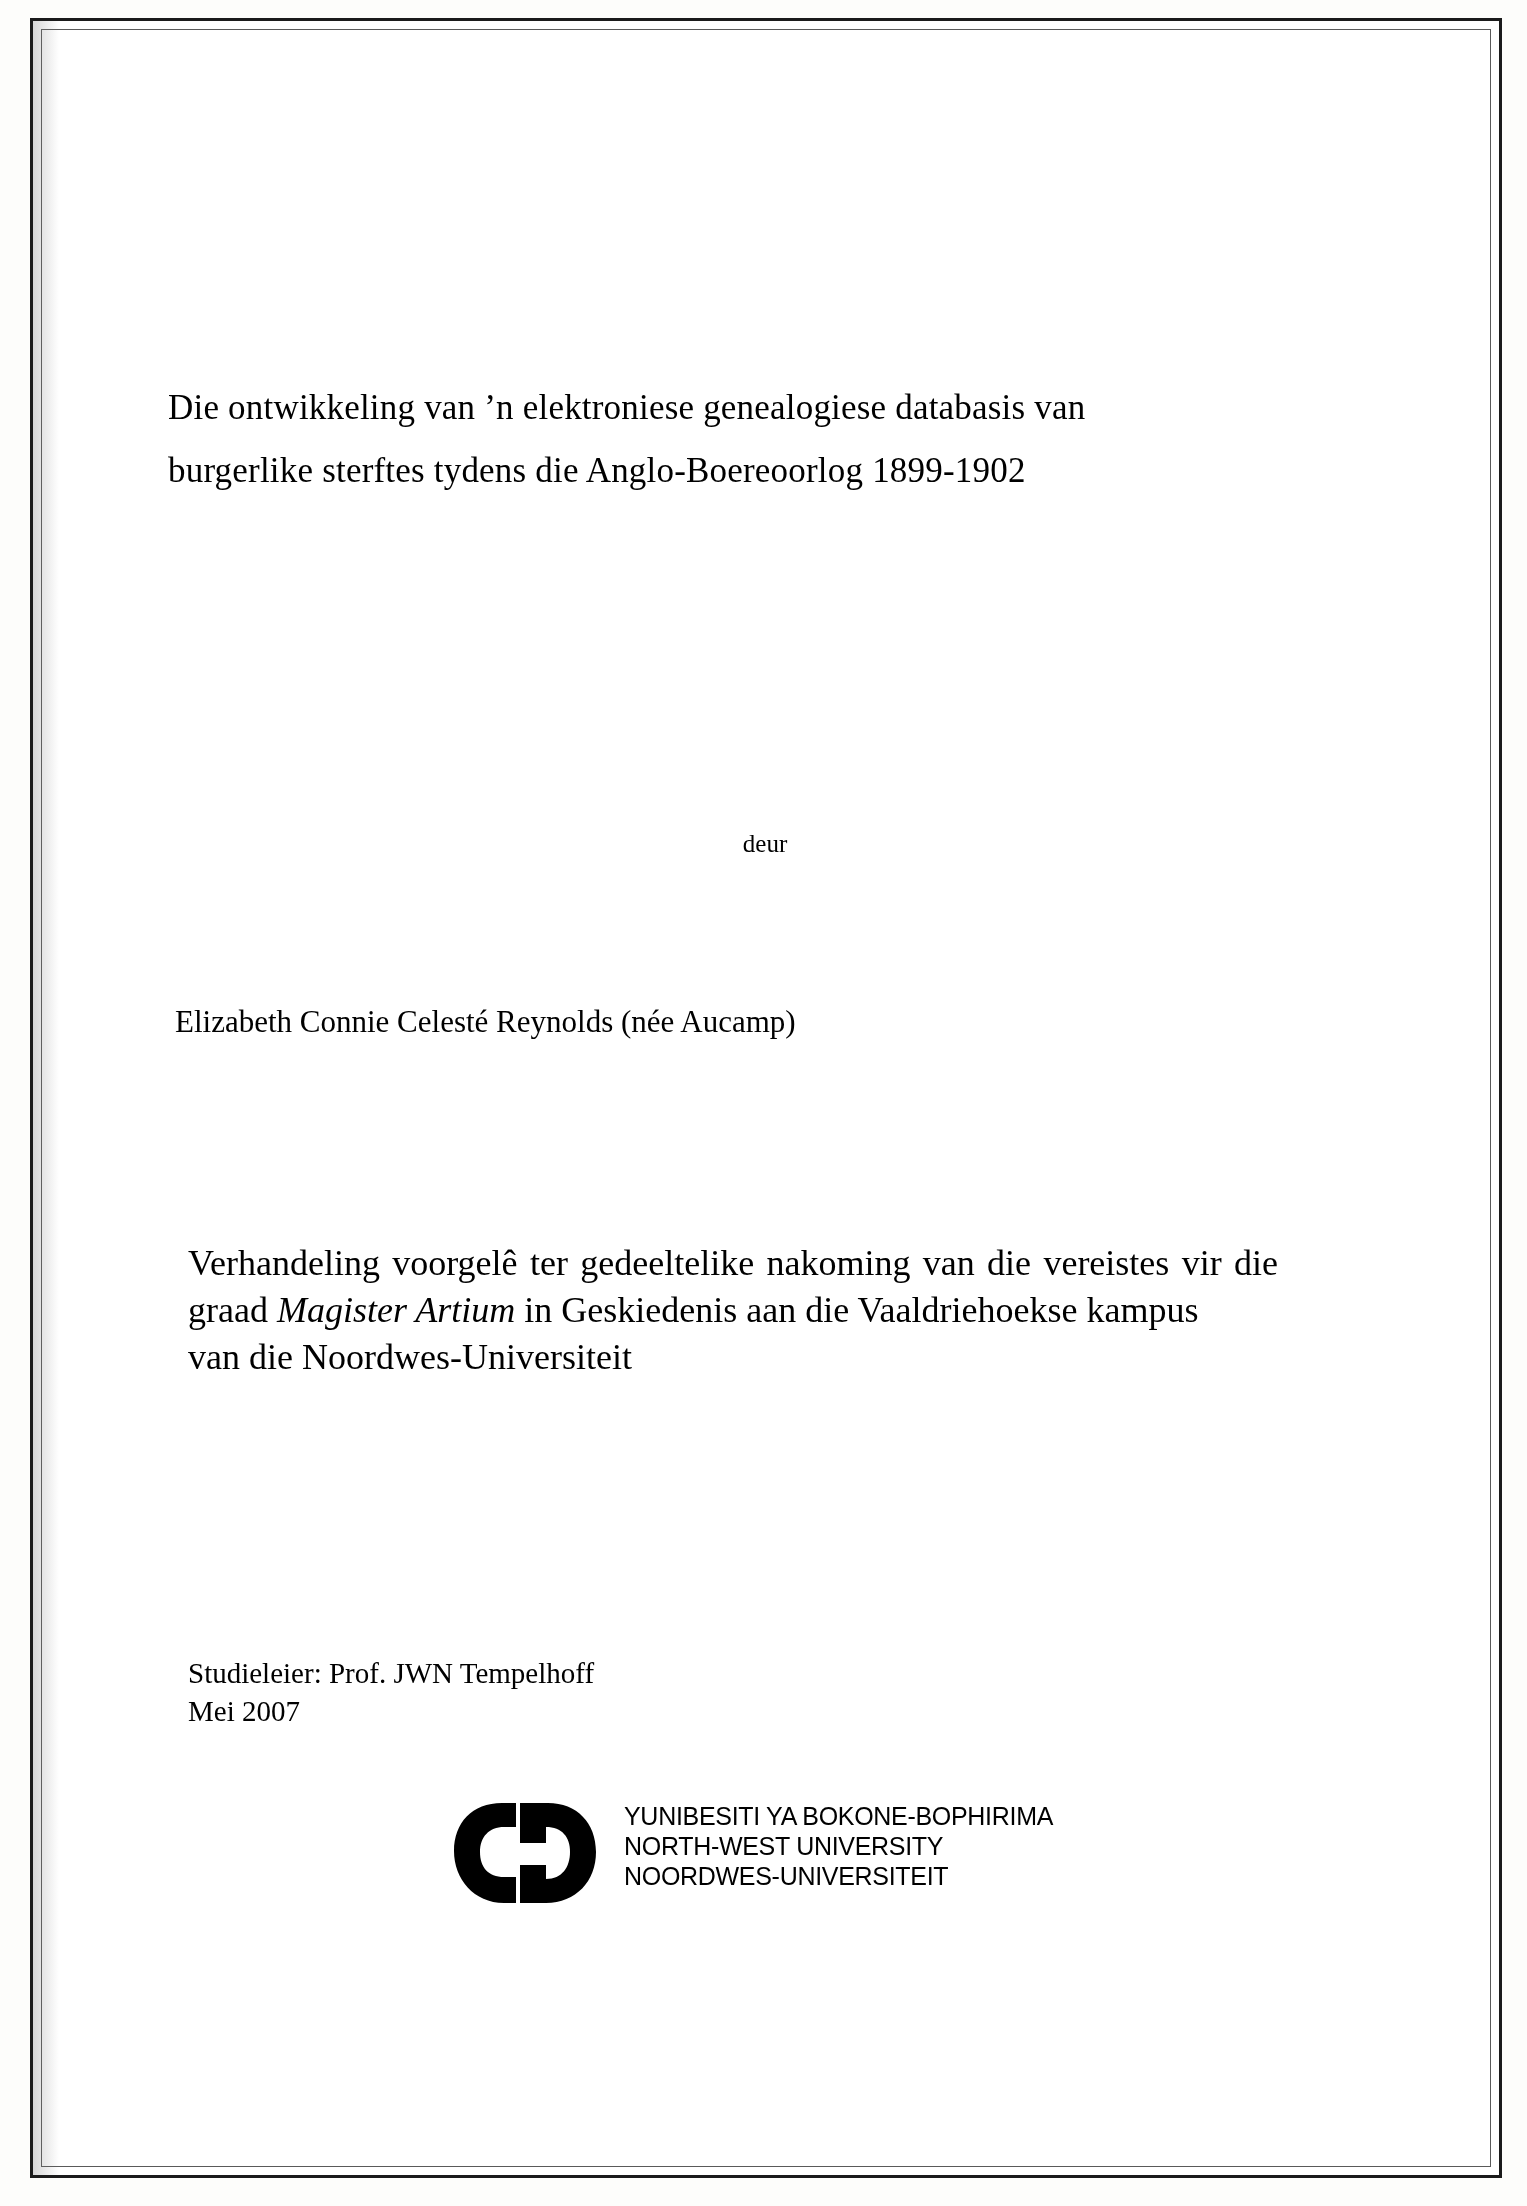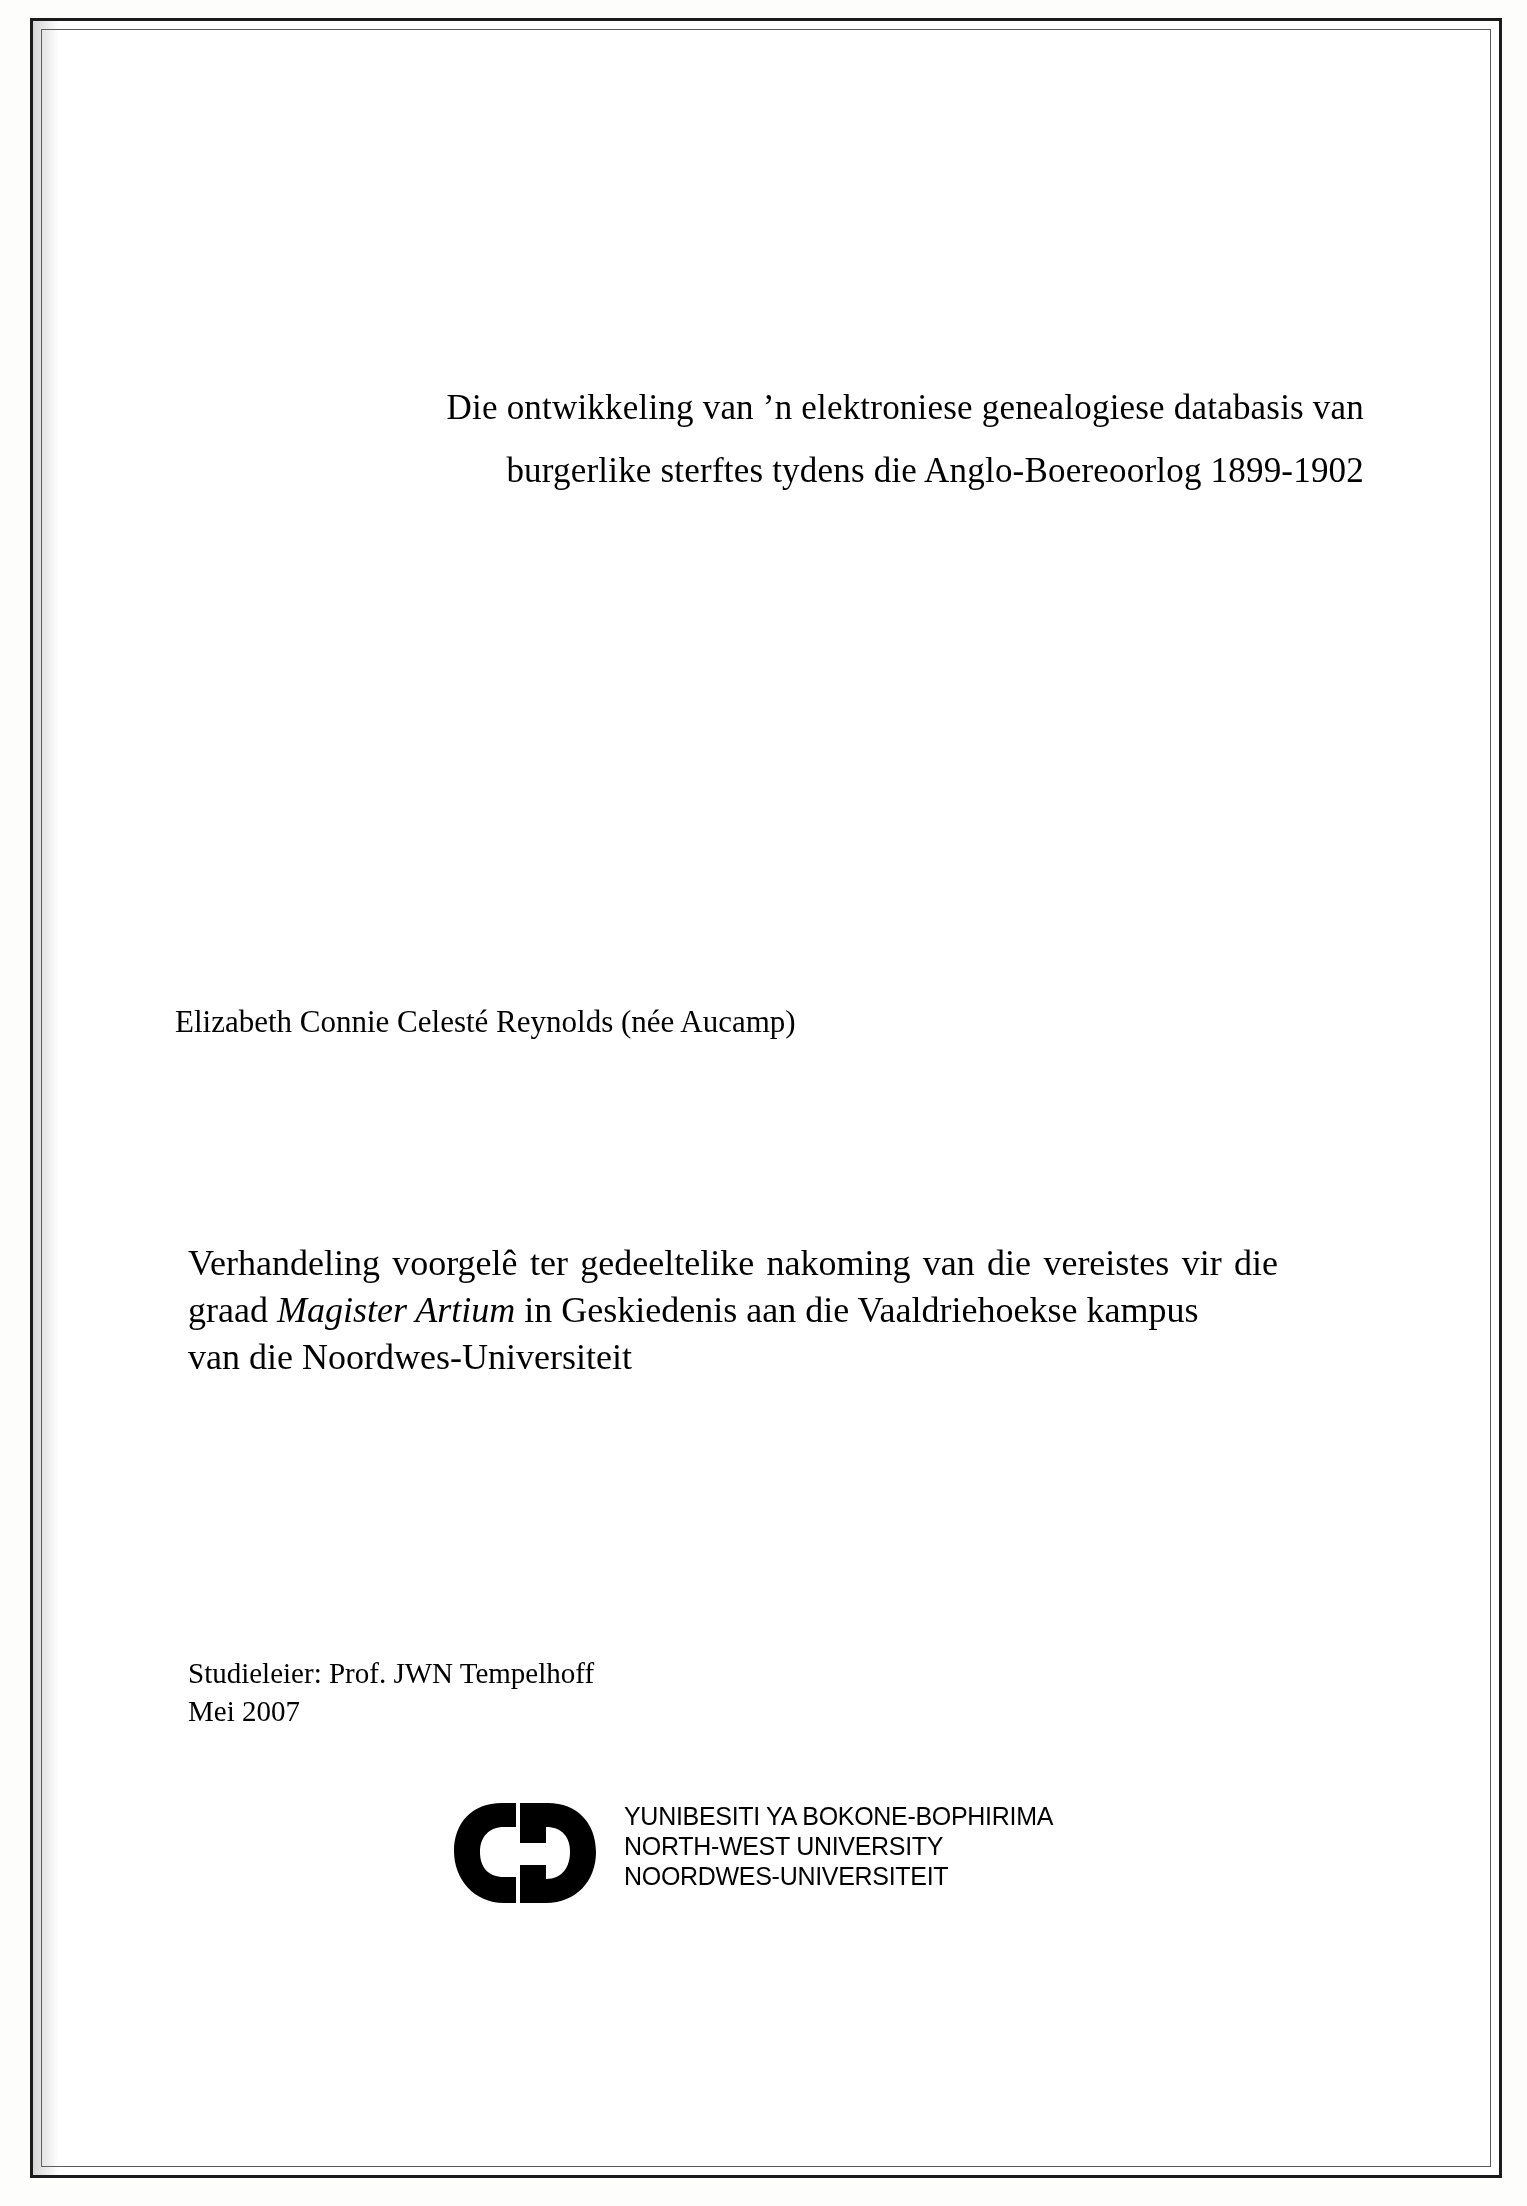--- a/index.html
+++ b/index.html
@@ -62,24 +62,24 @@
   .content {
     position: absolute;
     left: 120px;
     top: 60px;
     width: 1290px;
     height: 2060px;
   }
 
   .title-block {
     position: absolute;
-    left: 64px;
+    left: 48px;
     top: 330px;
     width: 1180px;
-    text-align: right;
+    text-align: left;
   }
   .title-line {
     font-size: 35px;
     line-height: 1.0;
     letter-spacing: 0.2px;
   }
   .title-line.l1 { margin-bottom: 28px; }
 
   .deur {
     position: absolute;
@@ -159,20 +159,21 @@
   </div>
   <div class="gutter-shade"></div>
 
   <div class="content">
 
     <div class="title-block">
       <div class="title-line l1">Die ontwikkeling van ’n elektroniese genealogiese databasis van</div>
       <div class="title-line l2">burgerlike sterftes tydens die Anglo-Boereoorlog 1899-1902</div>
     </div>
 
+    <div class="deur">deur</div>
 
     <div class="author">Elizabeth Connie Celesté Reynolds (née Aucamp)</div>
 
     <div class="abstract-block">
       <div class="justified"><span>Verhandeling voorgelê ter gedeeltelike nakoming van die vereistes vir die graad </span><span class="italic">Magister Artium</span><span> in Geskiedenis aan die Vaaldriehoekse kampus</span></div>
       <div>van die Noordwes-Universiteit</div>
     </div>
 
     <div class="supervisor-block">
       <div>Studieleier: Prof. JWN Tempelhoff</div>

